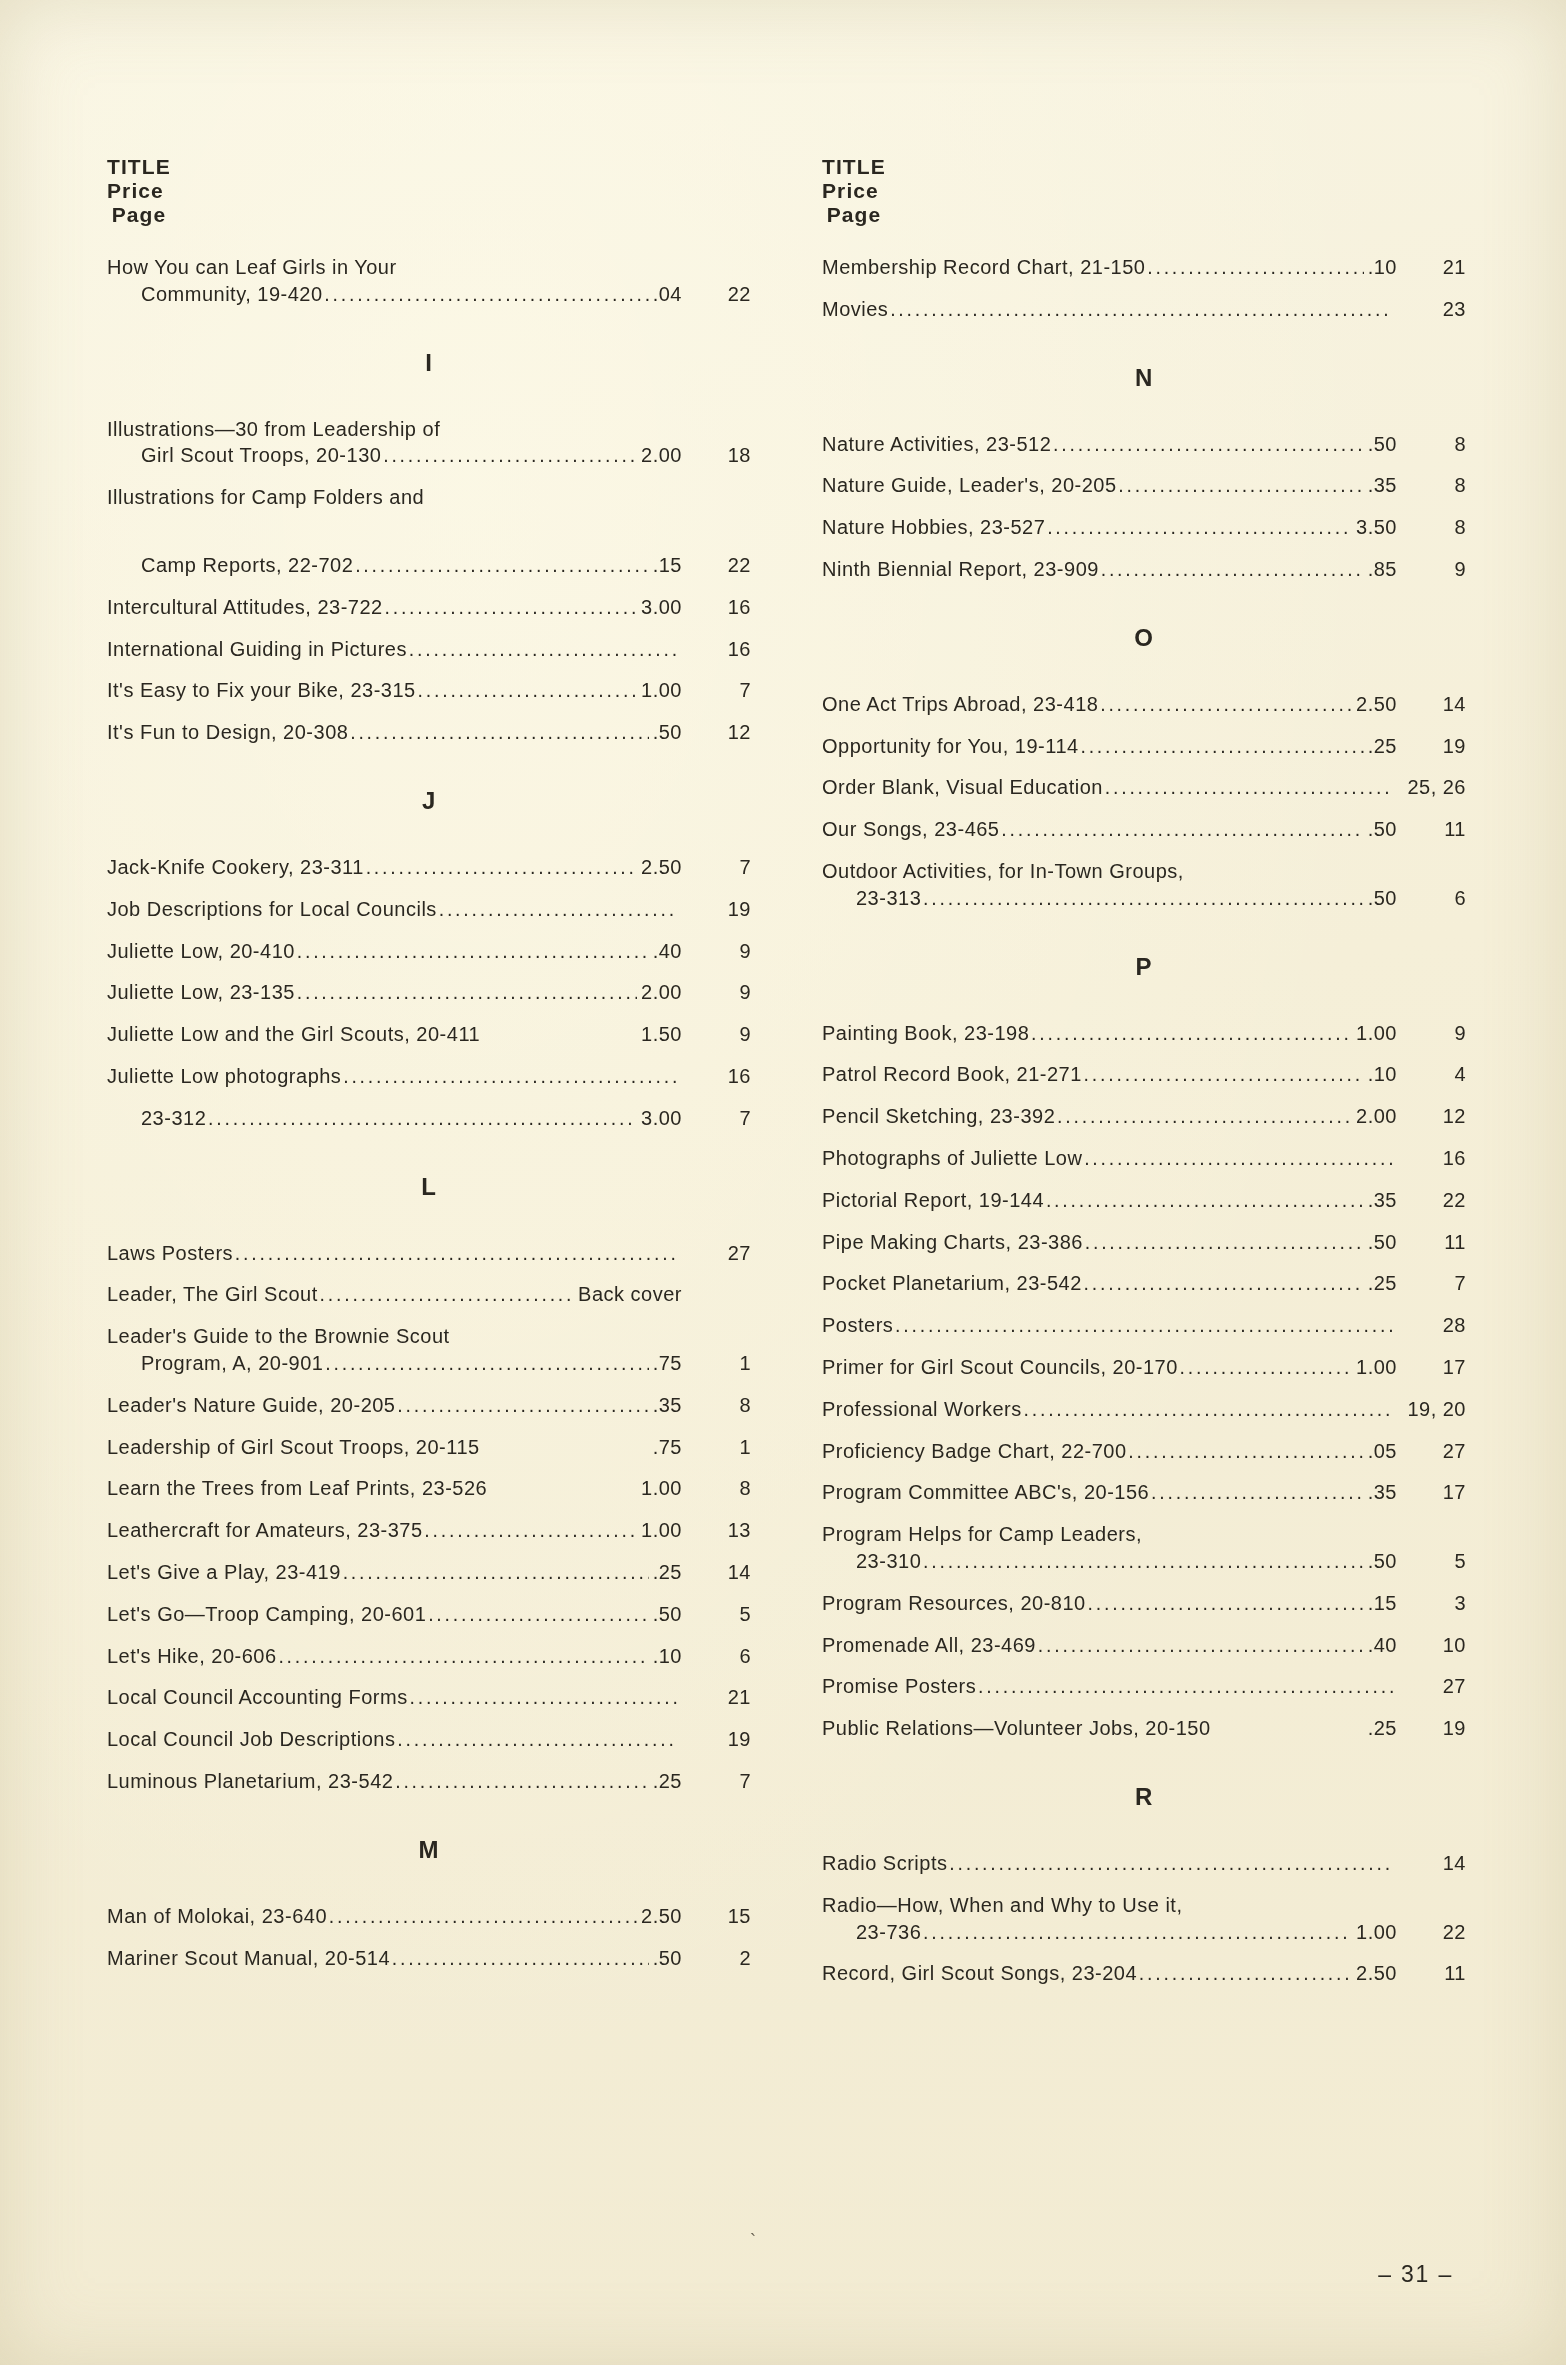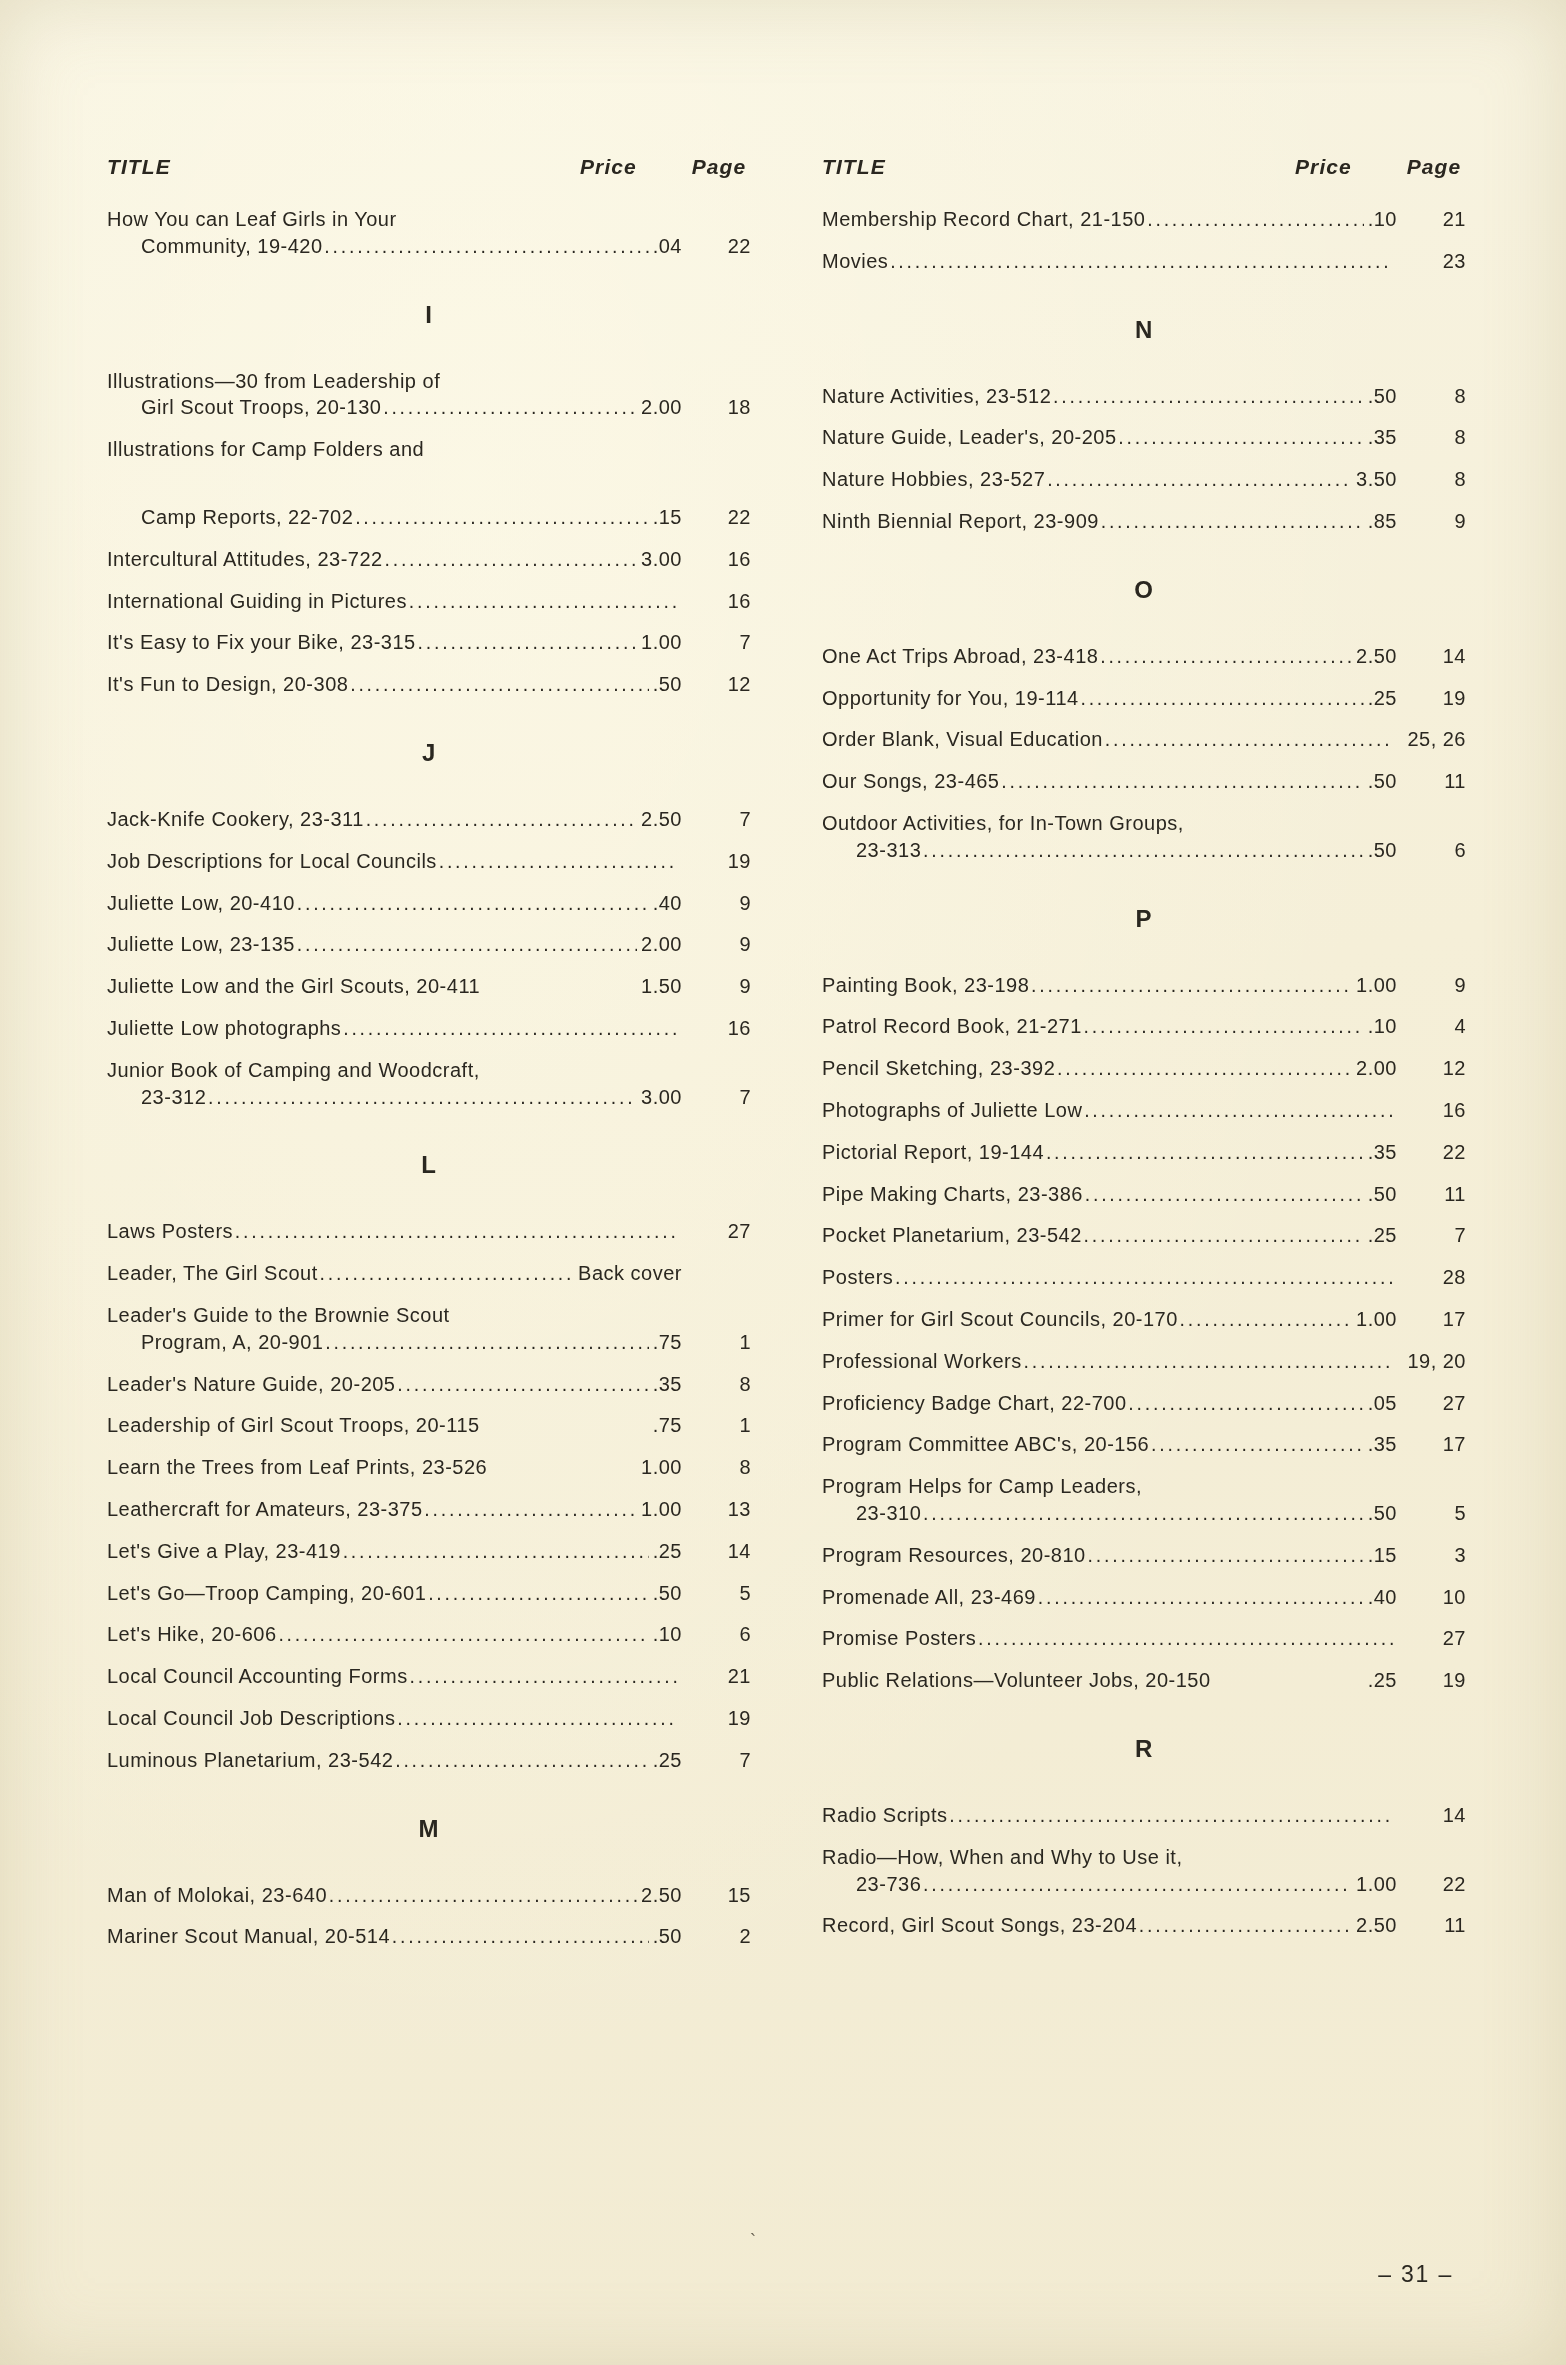--- a/index.html
+++ b/index.html
@@ -37,25 +37,25 @@
     width: 1358px;
     display: flex;
     gap: 71px;
   }
   .col {
     width: 644px;
   }
   .col-head {
     display: flex;
     align-items: baseline;
-    font-style: italic;
     font-weight: bold;
     font-size: 21px;
     letter-spacing: 1.1px;
     margin-bottom: 27px;
+    flex-direction: column;
   }
   .col-head .title-lbl { flex: 1; }
   .col-head .price-lbl { width: 107px; text-align: left; }
   .col-head .page-lbl { width: 64px; text-align: center; }
 
   .entry {
     font-size: 20px;
     letter-spacing: 0.5px;
     line-height: 1.34;
     margin-bottom: 15px;
@@ -235,23 +235,20 @@
         </div>
         <div class="entry">
           <div class="line">
             <span class="txt">Juliette Low photographs</span>
             <span class="leader">..........................................................................................</span>
             <span class="price"></span>
             <span class="pagenum">16</span>
           </div>
         </div>
         <div class="entry">
-          <div class="line">
-            <span class="txt">Junior Book of Camping and Woodcraft,</span>
-          </div>
           <div class="line second" style="padding-left: 34px;">
             <span class="txt">23-312</span>
             <span class="leader">..........................................................................................</span>
             <span class="price">3.00</span>
             <span class="pagenum">7</span>
           </div>
         </div>
         <div class="letter-head">L</div>
         <div class="entry">
           <div class="line">

